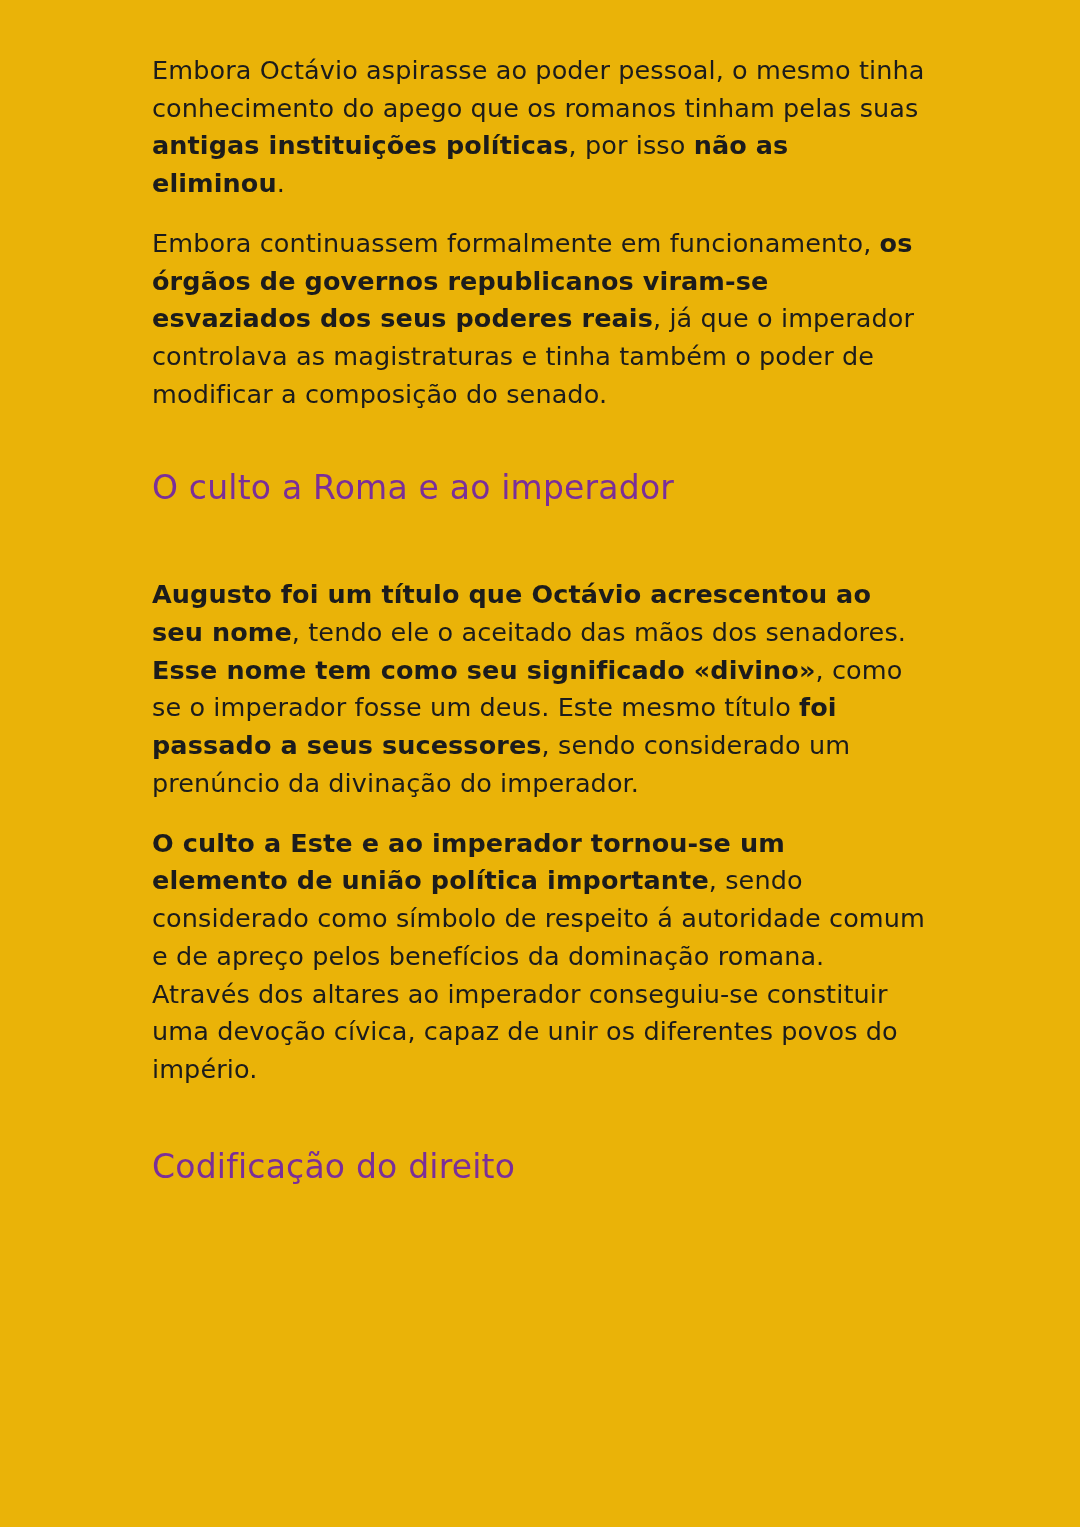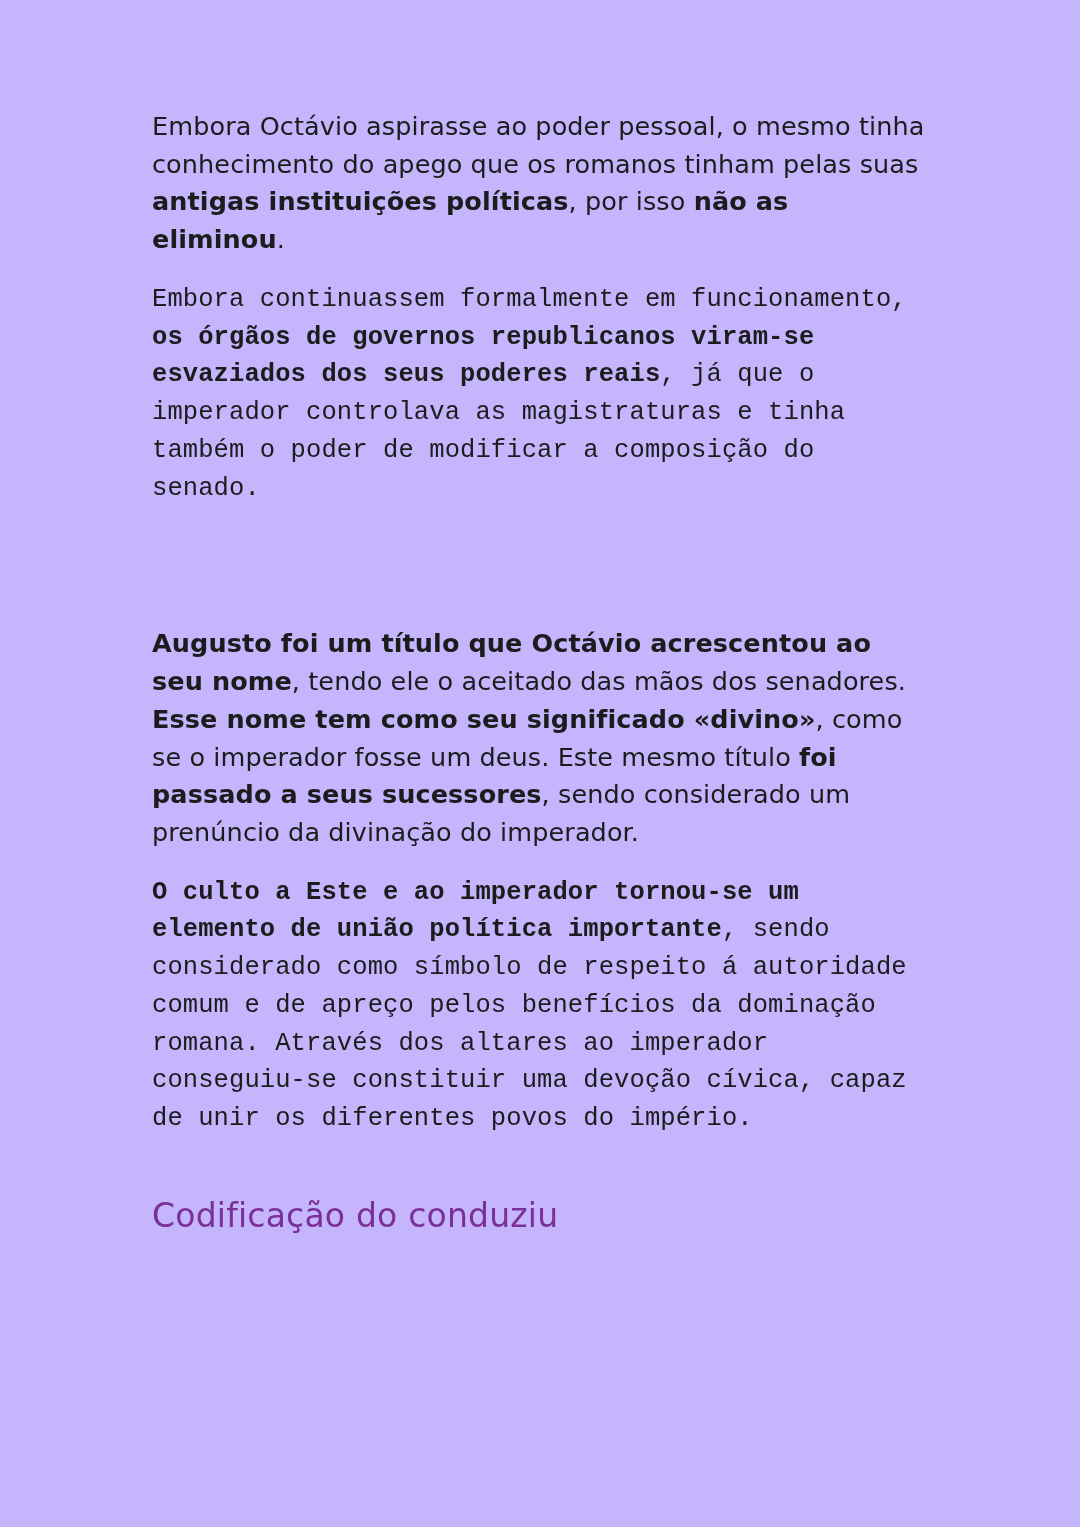--- a/index.html
+++ b/index.html
@@ -11,38 +11,37 @@
     width: 1080px;
     height: 1527px;
     font-family: "DejaVu Sans", sans-serif;
     color: #1a1a1a;
     overflow: hidden;
   }
   .page {
     position: relative;
     width: 1080px;
     height: 1527px;
-    background: #c4b5fd;
+    background: #eab308;
     box-sizing: border-box;
-    padding: 108px 152px 0 152px;
+    padding: 52px 152px 0 152px;
   }
   .content {
     width: 776px;
   }
   p.para {
     margin: 0 0 22px 0;
     font-size: 25.5px;
     line-height: 1.48;
     color: #1c1c1c;
     text-align: left;
     letter-spacing: 0.1px;
   }
   p.para:last-child {
     margin-bottom: 0;
-    font-family: Liberation Mono, monospace;
   }
   strong {
     font-weight: 700;
   }
   h2.heading {
     font-size: 33px;
     font-weight: 400;
     color: #7b2f99;
     margin: 0;
     line-height: 1.35;
@@ -60,29 +59,30 @@
 <div class="page">
   <div class="content">
 
     <div class="section">
       <p class="para"><span>Embora Octávio aspirasse ao poder pessoal, o mesmo tinha conhecimento do apego que os romanos tinham pelas suas </span><strong>antigas instituições políticas</strong><span>, por isso </span><strong>não as eliminou</strong><span>.</span></p>
       <p class="para"><span>Embora continuassem formalmente em funcionamento, </span><strong>os órgãos de governos republicanos viram-se esvaziados dos seus poderes reais</strong><span>, já que o imperador controlava as magistraturas e tinha também o poder de modificar a composição do senado.</span></p>
     </div>
 
     <div class="block-gap-1"></div>
 
+    <h2 class="heading">O culto a Roma e ao imperador</h2>
 
     <div class="block-gap-2"></div>
 
     <div class="section">
       <p class="para"><strong>Augusto foi um título que Octávio acrescentou ao seu nome</strong><span>, tendo ele o aceitado das mãos dos senadores. </span><strong>Esse nome tem como seu significado «divino»</strong><span>, como se o imperador fosse um deus. Este mesmo título </span><strong>foi passado a seus sucessores</strong><span>, sendo considerado um prenúncio da divinação do imperador.</span></p>
       <p class="para"><strong>O culto a Este e ao imperador tornou-se um elemento de união política importante</strong><span>, sendo considerado como símbolo de respeito á autoridade comum e de apreço pelos benefícios da dominação romana. Através dos altares ao imperador conseguiu-se constituir uma devoção cívica, capaz de unir os diferentes povos do império.</span></p>
     </div>
 
     <div class="block-gap-3"></div>
 
-    <h2 class="heading">Codificação do conduziu</h2>
+    <h2 class="heading">Codificação do direito</h2>
 
     <div class="block-gap-4"></div>
 
 
   </div>
 </div>
 
 </body></html>

